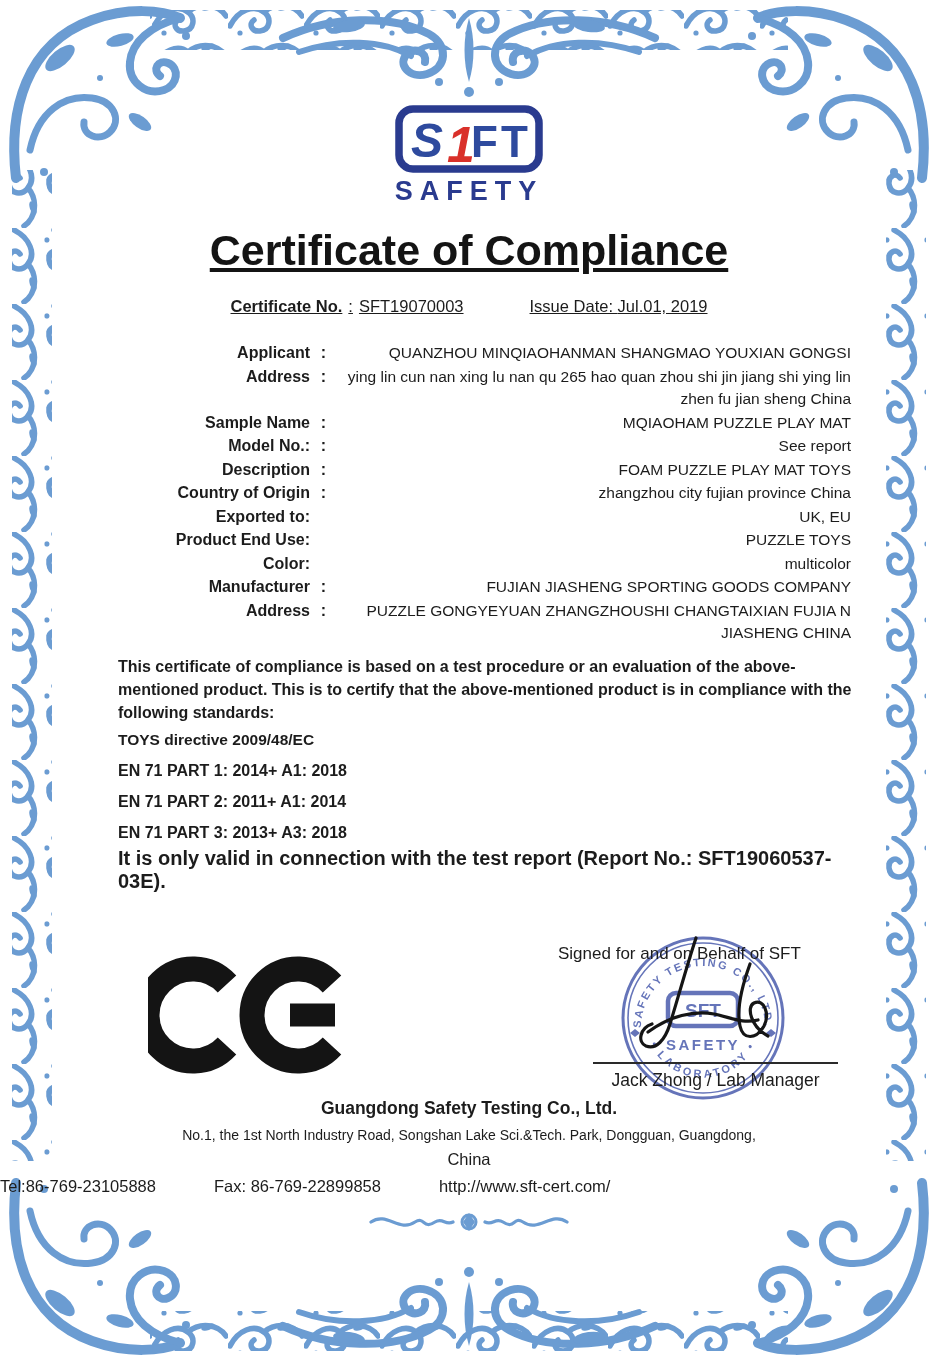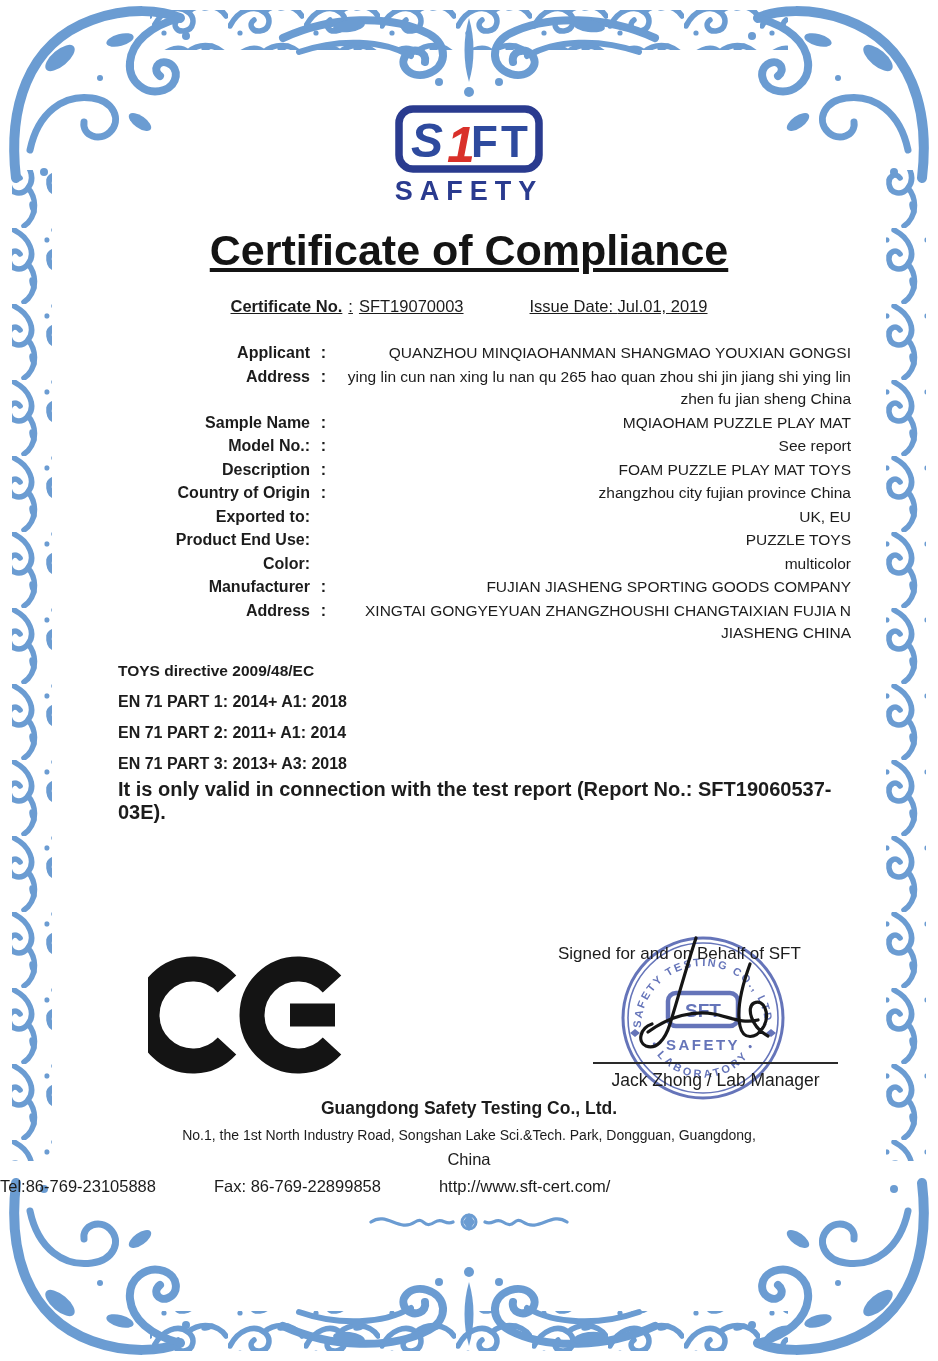--- a/index.html
+++ b/index.html
@@ -179,25 +179,26 @@
         <span class="dvalue">multicolor</span>
       </div>
     <div class="drow">
         <span class="dlabel">Manufacturer</span>
         <span class="dsep">:</span>
         <span class="dvalue">FUJIAN JIASHENG SPORTING GOODS COMPANY</span>
       </div>
     <div class="drow">
         <span class="dlabel">Address</span>
         <span class="dsep">:</span>
-        <span class="dvalue">XINGTAI GONGYEYUAN ZHANGZHOUSHI CHANGTAIXIAN FUJIA N JIASHENG CHINA</span>
+        <span class="dvalue">PUZZLE GONGYEYUAN ZHANGZHOUSHI CHANGTAIXIAN FUJIA N JIASHENG CHINA</span>
       </div>
   </div>
 
   <div class="statement">
+    <div class="para">This certificate of compliance is based on a test procedure or an evaluation of the above-mentioned product. This is to certify that the above-mentioned product is in compliance with the following standards:</div>
     <div class="line">TOYS directive 2009/48/EC</div>
     <div class="std">EN 71 PART 1: 2014+ A1: 2018</div>
     <div class="std">EN 71 PART 2: 2011+ A1: 2014</div>
     <div class="std">EN 71 PART 3: 2013+ A3: 2018</div>
     <div class="valid">It is only valid in connection with the test report (Report No.: SFT19060537-03E).</div>
   </div>
 
   <svg class="ce-svg" width="200" height="130" viewBox="0 0 200 130">
     <path d="M79,34 A46,46 0 1 0 79,96" fill="none" stroke="#141414" stroke-width="25"></path>
     <path d="M184,34 A46,46 0 1 0 184,96" fill="none" stroke="#141414" stroke-width="25"></path>

